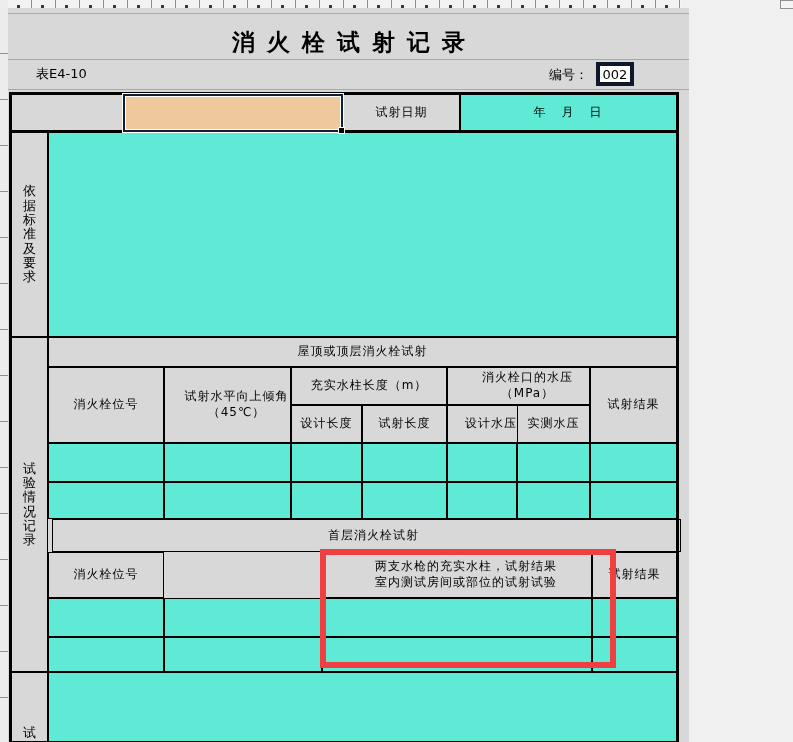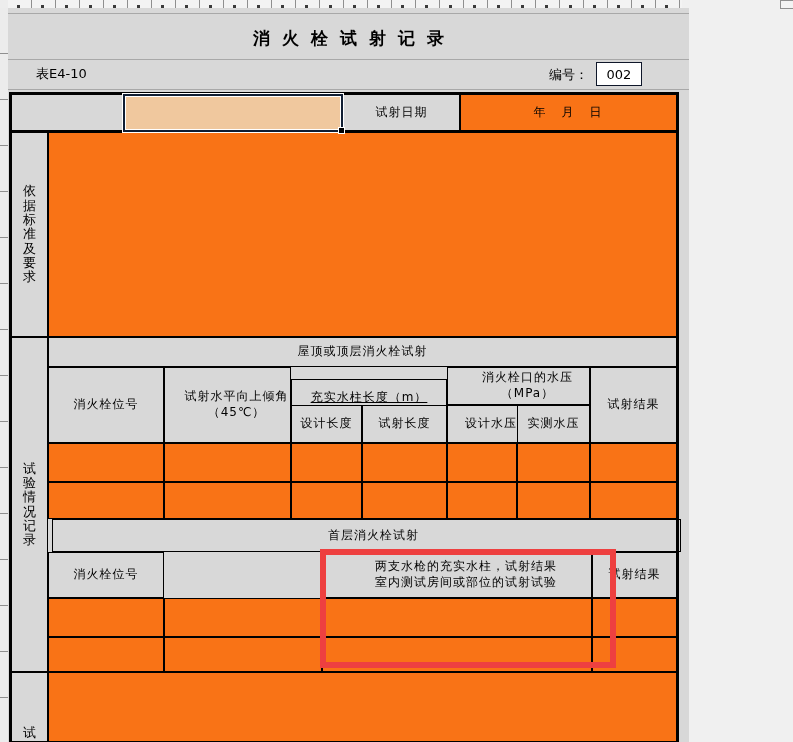--- a/index.html
+++ b/index.html
@@ -38,37 +38,37 @@
   .sheet { position:absolute; left:8px; top:8px; width:681px; height:734px; background:#d8d8d8; }
   .hairline { position:absolute; background:#a8a8a8; }
 
   
   .cell {
     position:absolute; box-sizing:border-box; border:1px solid #000;
     display:flex; align-items:center; justify-content:center;
     font-size:12px; line-height:1.3; text-align:center; letter-spacing:1px;
   }
   .gray { background:#d8d8d8; }
-  .white { background:#f97316; }
+  .white { background:#5eead4; }
   .ml { white-space:pre-line;padding-left:18px; }
   .frame {
     position:absolute; left:9px; top:92px; width:670px; height:660px;
     border:3px solid #000; box-sizing:border-box; pointer-events:none; z-index:5;
   }
   .heavy { position:absolute; left:10px; top:130px; width:669px; height:3px; background:#000; z-index:4; }
 
   .title {
     position:absolute; left:8px; top:27px; width:681px; text-align:center;
-    font-size:17px; font-weight:bold; letter-spacing:12px; text-indent:12px;
+    font-size:23px; font-weight:bold; letter-spacing:12px; text-indent:12px;
   }
   .form-code { position:absolute; left:36px; top:65px; font-size:13px; }
   .serial-label { position:absolute; left:549px; top:66px; font-size:13px; }
   .serial-box {
-    position:absolute; left:596px; top:62px; width:46px; height:24px;
-    background:#fff; border:1px solid #0f172a; box-sizing:border-box;
+    position:absolute; left:596px; top:62px; width:38px; height:24px;
+    background:#fff; border:4px solid #0f172a; box-sizing:border-box;
     display:flex; align-items:center; justify-content:center; font-size:13px;
   }
 
   
   .selected {
     background:#f0c89e;
     border:2px solid #101e33;
     box-shadow:inset 0 0 0 1px #ffffff, 0 0 0 1px #ffffff;
     z-index:6;
   }
@@ -133,21 +133,21 @@
       <span>况</span>
       <span>记</span>
       <span>录</span>
     </div>
 
   <div class="cell gray" style="left:48px;top:337px;width:629px;height:30px;">屋顶或顶层消火栓试射</div>
 
   <div class="cell gray" style="left:48px;top:367px;width:116px;height:76px;">消火栓位号</div>
   <div class="cell gray ml" style="left:164px;top:367px;width:127px;height:76px;">试射水平向上倾角
 （45℃）</div>
-  <div class="cell gray" style="left:291px;top:379px;width:156px;height:38px;text-decoration:underline;">充实水柱长度（m）</div>
+  <div class="cell gray" style="left:291px;top:367px;width:156px;height:38px;">充实水柱长度（m）</div>
   <div class="cell gray ml" style="left:447px;top:367px;width:143px;height:38px;">消火栓口的水压（MPa）</div>
   <div class="cell gray" style="left:590px;top:367px;width:87px;height:76px;">试射结果</div>
   <div class="cell gray" style="left:291px;top:405px;width:71px;height:38px;">设计长度</div>
   <div class="cell gray" style="left:362px;top:405px;width:85px;height:38px;">试射长度</div>
   <div class="cell gray" style="left:447px;top:405px;width:88px;height:38px;">设计水压</div>
   <div class="cell gray" style="left:517px;top:405px;width:73px;height:38px;">实测水压</div>
 
   <div class="cell white" style="left:48px;top:443px;width:116px;height:39px;"></div>
   <div class="cell white" style="left:164px;top:443px;width:127px;height:39px;"></div>
   <div class="cell white" style="left:291px;top:443px;width:71px;height:39px;"></div>

